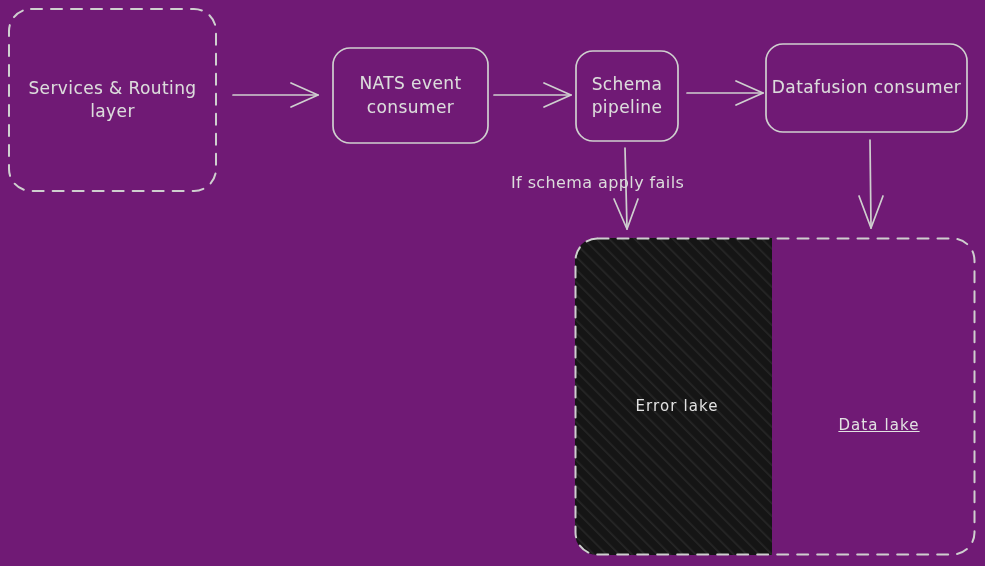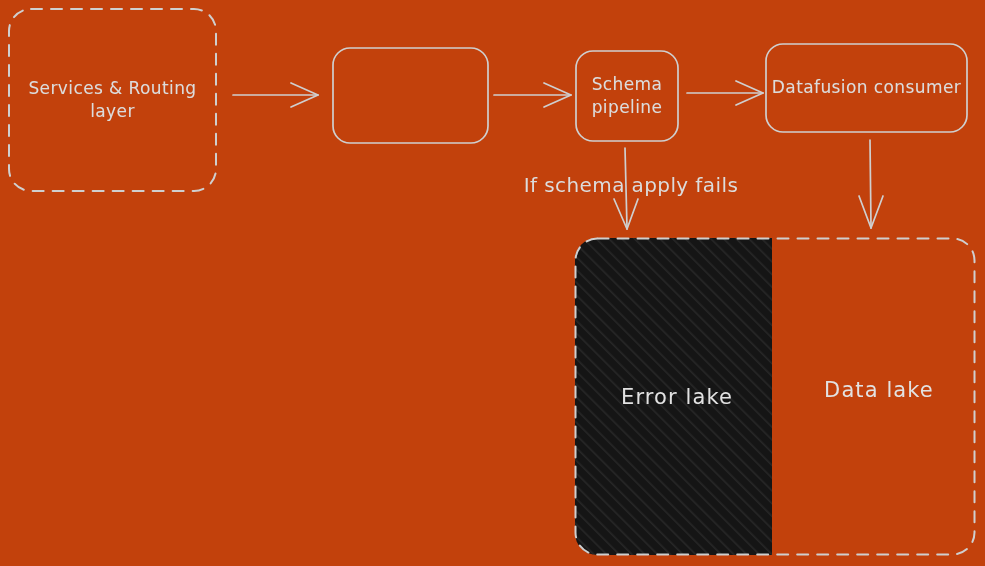--- a/index.html
+++ b/index.html
@@ -7,21 +7,21 @@
     padding: 0;
     background: #121212;
   }
   body {
     font-family: "DejaVu Sans", sans-serif;
   }
   #canvas {
     position: relative;
     width: 985px;
     height: 566px;
-    background: #c2410c;
+    background: #701a75;
     overflow: hidden;
   }
   #diagram-svg {
     position: absolute;
     left: 0;
     top: 0;
     width: 985px;
     height: 566px;
     display: block;
   }
@@ -34,35 +34,35 @@
     letter-spacing: 0.4px;
     text-align: center;
     white-space: pre-line;
     pointer-events: none;
     text-shadow: 0 0 1px rgba(220,220,220,0.25);
   }
   .edge-label {
     position: absolute;
     color: #dcdcdc;
     font-family: "DejaVu Sans", sans-serif;
-    font-size: 20px;
+    font-size: 16px;
     letter-spacing: 0.4px;
-    text-align: center;
     white-space: nowrap;
     pointer-events: none;
   }
   .lake-label {
     position: absolute;
     color: #e2e2e2;
     font-family: "DejaVu Sans", sans-serif;
-    font-size: 21px;
+    font-size: 15px;
     letter-spacing: 1.1px;
     text-align: center;
     white-space: nowrap;
     pointer-events: none;
+    margin-top: 12px;
   }
   
   .tb {
     display: flex;
     align-items: center;
     justify-content: center;
   }
 </style>
 </head>
 <body>
@@ -130,25 +130,27 @@
     <g stroke="#cfcfcf" stroke-width="1.7" fill="none" stroke-linecap="round">
       <line x1="870" y1="140" x2="871" y2="227"></line>
       <line x1="859" y1="196" x2="871" y2="228"></line>
       <line x1="883" y1="196" x2="871" y2="228"></line>
     </g>
   </svg>
 
   <div class="node-label tb" style="left:8px; top:8px; width:209px; height:184px;">Services &amp; Routing
 layer</div>
 
+  <div class="node-label tb" style="left:332px; top:47px; width:157px; height:97px;">NATS event
+consumer</div>
 
   <div class="node-label tb" style="left:575px; top:50px; width:104px; height:92px;">Schema
 pipeline</div>
 
   <div class="node-label tb" style="left:765px; top:43px; width:203px; height:90px;">Datafusion consumer</div>
 
   <div class="edge-label" style="left:511px; top:173px; width:240px;">If schema apply fails</div>
 
   <div class="lake-label" style="left:577px; top:385px; width:200px;">Error lake</div>
 
-  <div class="lake-label" style="left:779px; top:378px; width:200px;">Data lake</div>
+  <div class="lake-label" style="left:779px; top:404px; width:200px;text-decoration:underline;">Data lake</div>
 
 </div>
 
 </body></html>

